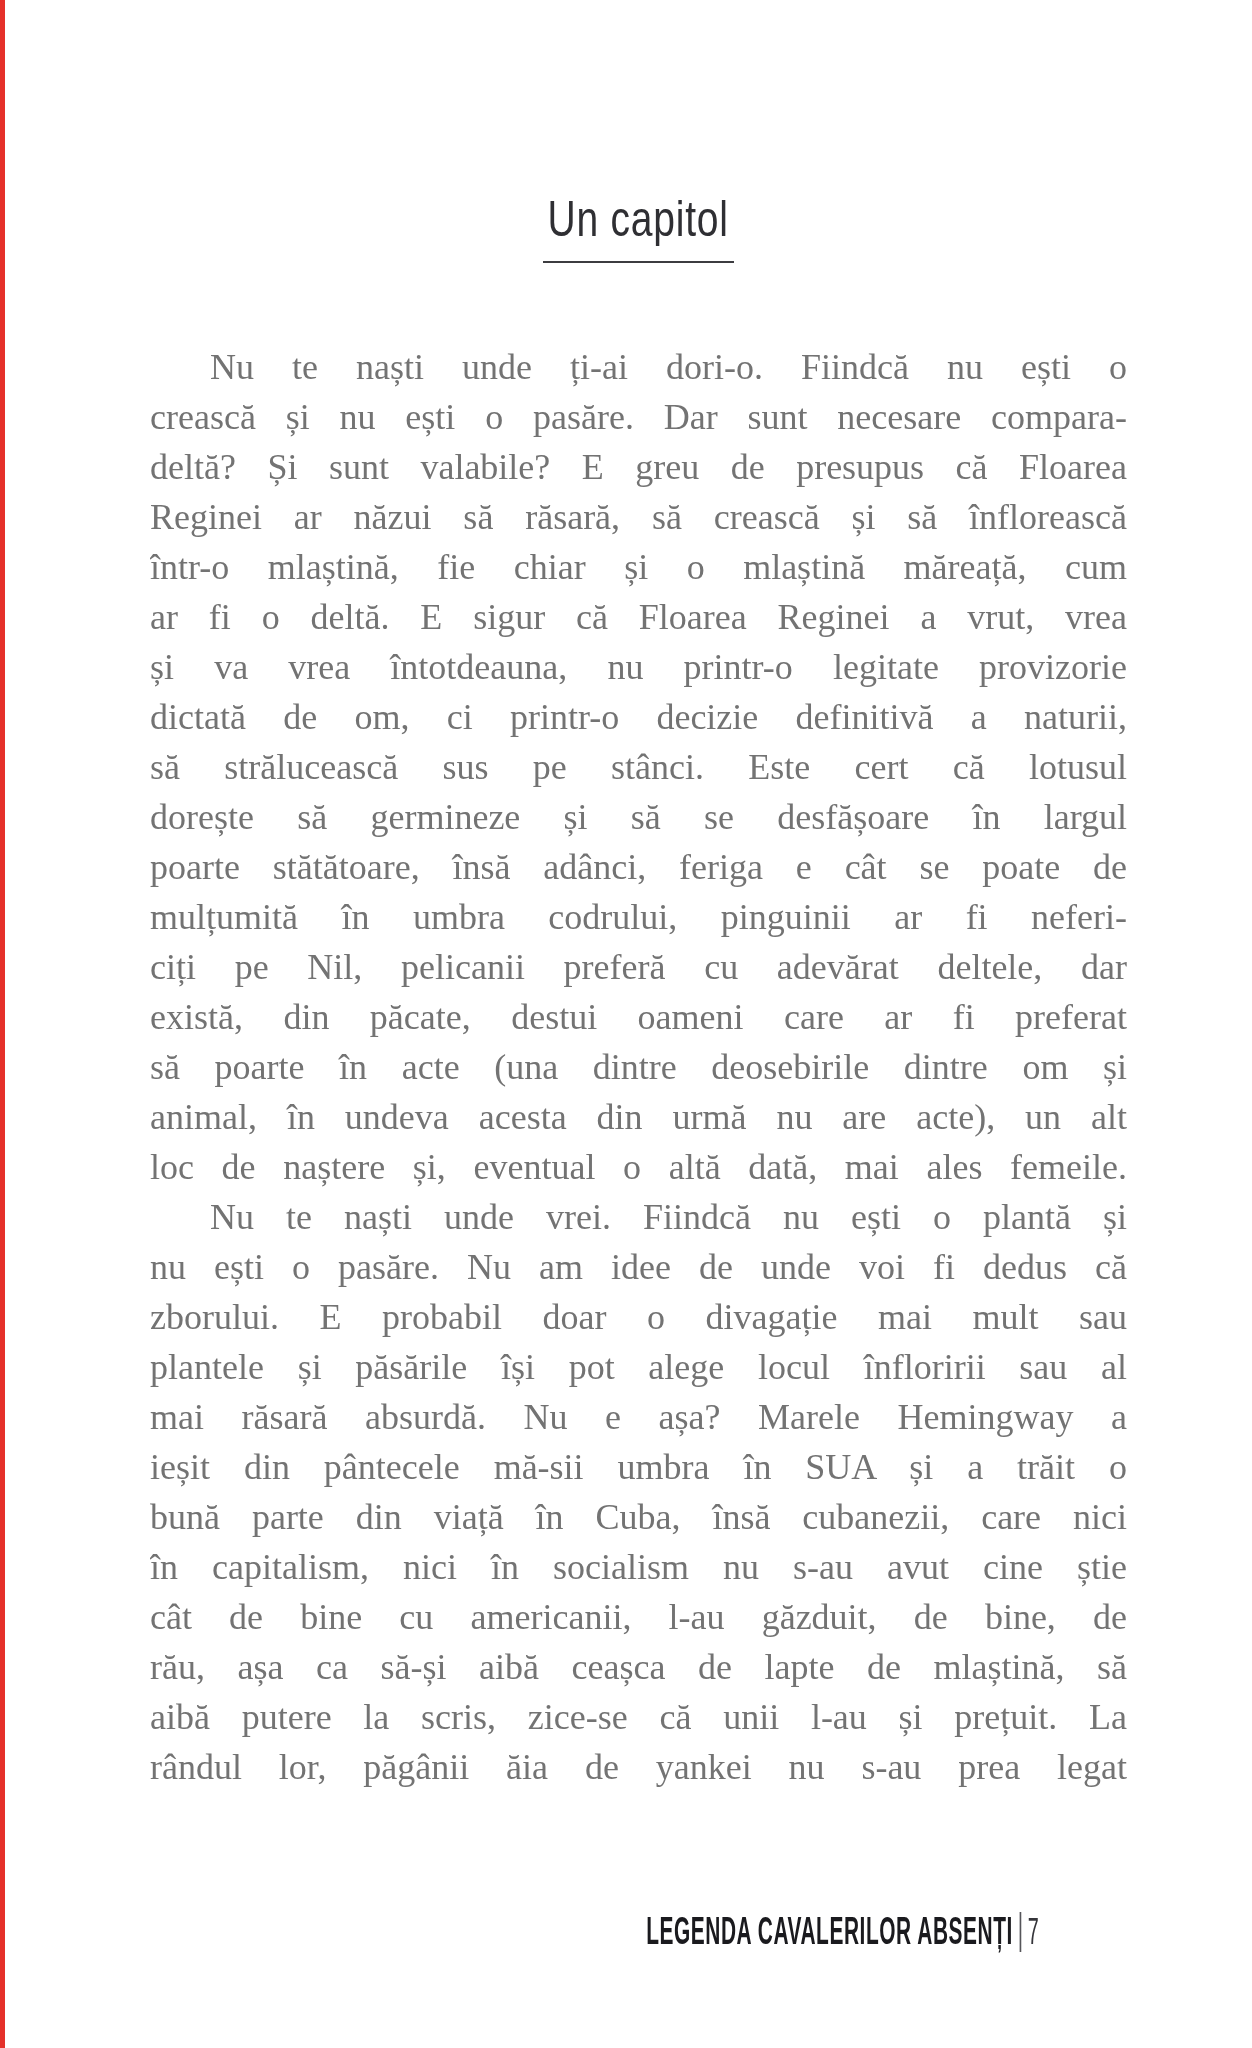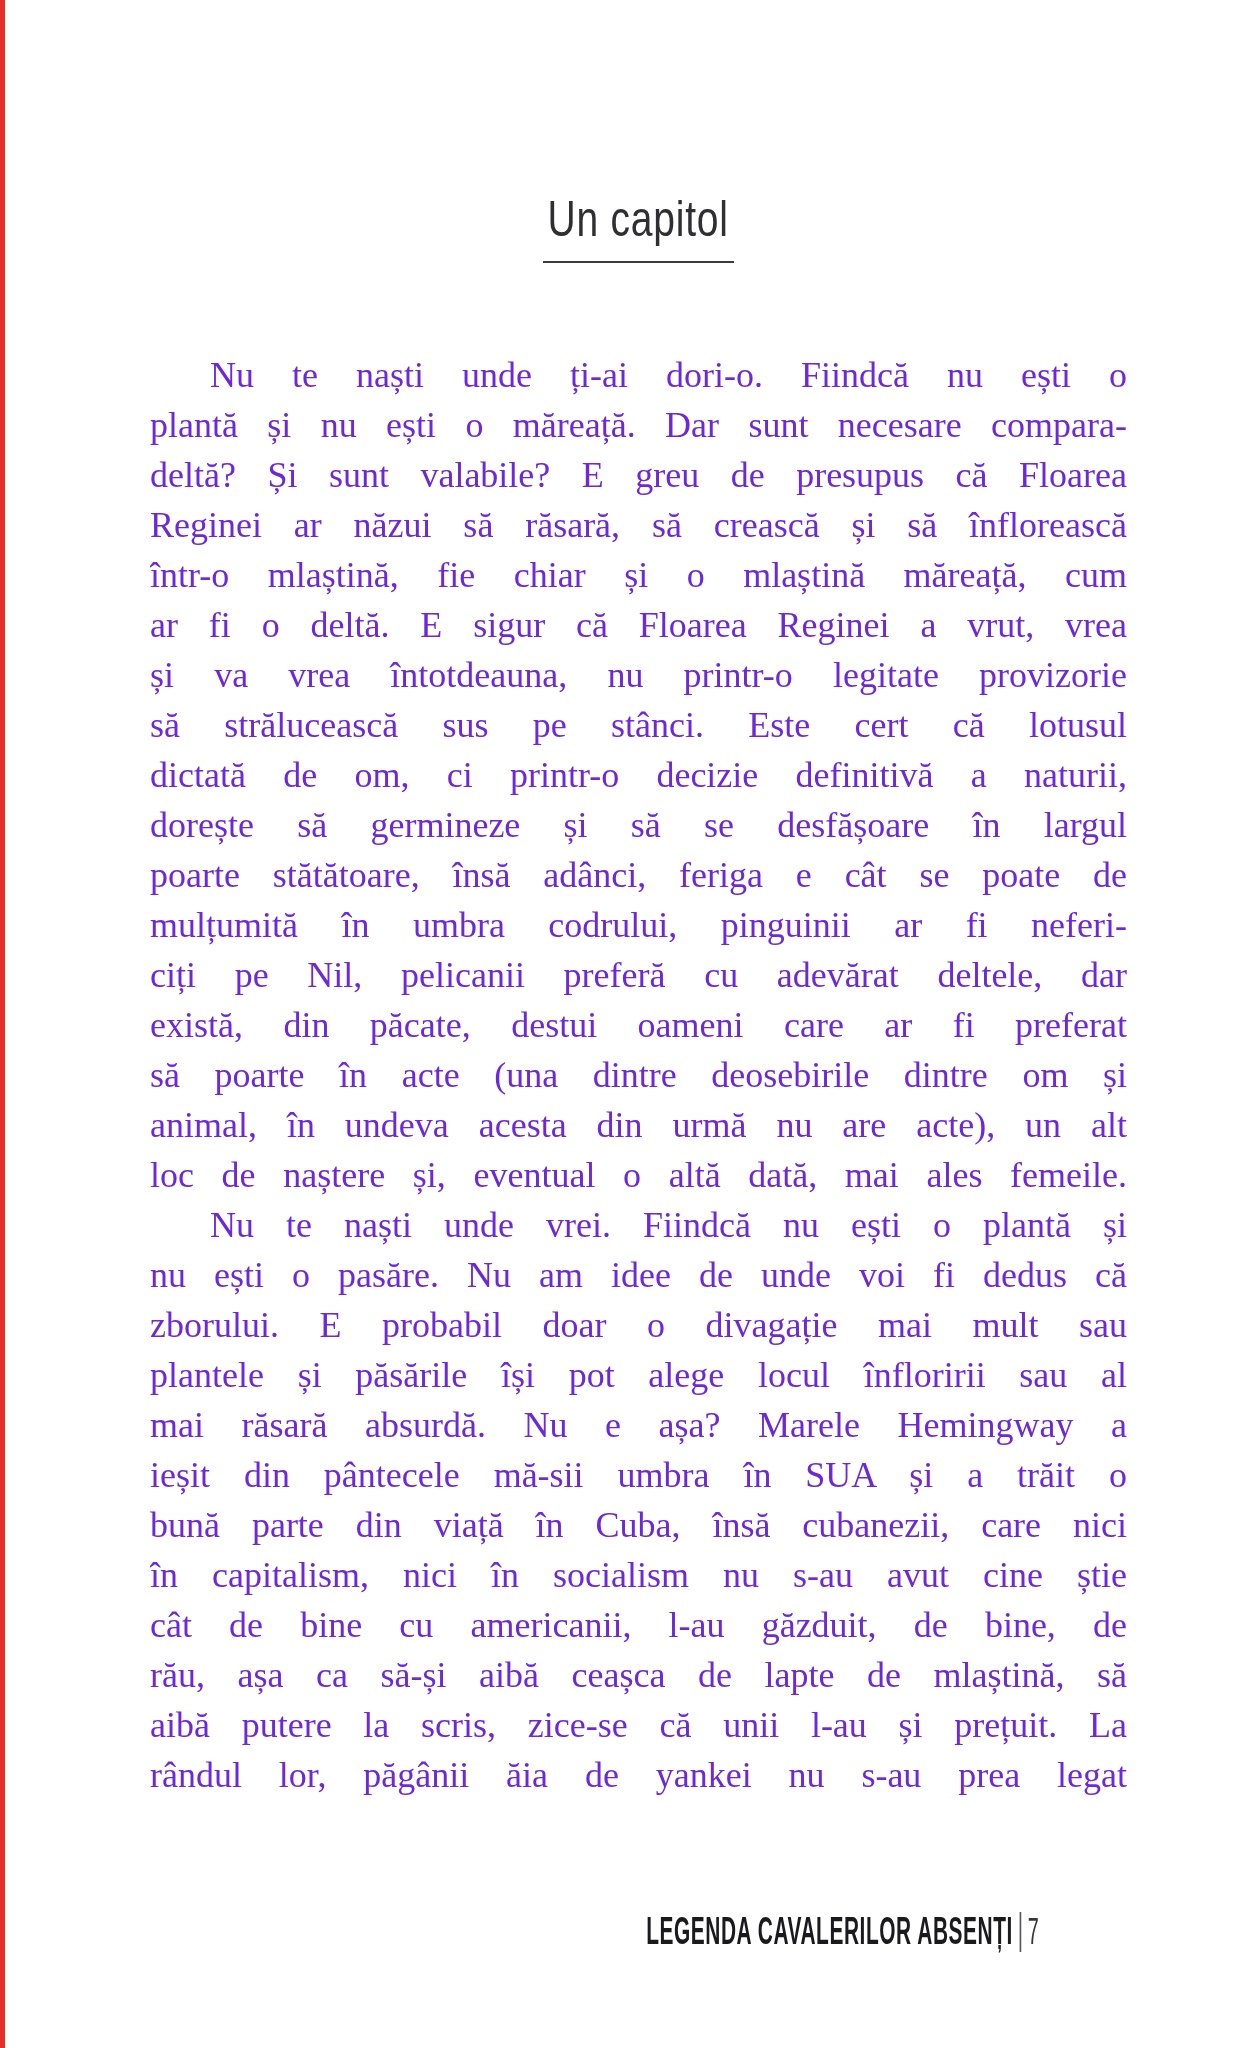--- a/index.html
+++ b/index.html
@@ -39,26 +39,26 @@
   .title-rule {
     position: absolute;
     top: 261px;
     left: 543px;
     width: 191px;
     height: 2px;
     background: #3c3c40;
   }
   .body-text {
     position: absolute;
-    top: 350px;
+    top: 342px;
     left: 150px;
     width: 977px;
     font-size: 36px;
     line-height: 50px;
-    color: #6d28d9;
+    color: #737373;
   }
   .body-text .line {
     height: 50px;
     overflow: hidden;
     text-align: justify;
     text-align-last: justify;
   }
   .body-text .line.indent {
     padding-left: 60px;
   }
@@ -100,28 +100,28 @@
   <div class="edge-stripe" style="background: rgb(229, 48, 42);"></div>
 
   <div class="chapter-title-wrap">
     <span class="chapter-title">Un capitol</span>
   </div>
 
   <div class="title-rule"></div>
 
   <div class="body-text">
       <div class="line indent">Nu te naști unde ți-ai dori-o. Fiindcă nu ești o</div>
-      <div class="line">plantă și nu ești o măreață. Dar sunt necesare compara-</div>
+      <div class="line">crească și nu ești o pasăre. Dar sunt necesare compara-</div>
       <div class="line">deltă? Și sunt valabile? E greu de presupus că Floarea</div>
       <div class="line">Reginei ar năzui să răsară, să crească și să înflorească</div>
       <div class="line">într-o mlaștină, fie chiar și o mlaștină măreață, cum</div>
       <div class="line">ar fi o deltă. E sigur că Floarea Reginei a vrut, vrea</div>
       <div class="line">și va vrea întotdeauna, nu printr-o legitate provizorie</div>
+      <div class="line">dictată de om, ci printr-o decizie definitivă a naturii,</div>
       <div class="line">să strălucească sus pe stânci. Este cert că lotusul</div>
-      <div class="line">dictată de om, ci printr-o decizie definitivă a naturii,</div>
       <div class="line">dorește să germineze și să se desfășoare în largul</div>
       <div class="line">poarte stătătoare, însă adânci, feriga e cât se poate de</div>
       <div class="line">mulțumită în umbra codrului, pinguinii ar fi neferi-</div>
       <div class="line">ciți pe Nil, pelicanii preferă cu adevărat deltele, dar</div>
       <div class="line">există, din păcate, destui oameni care ar fi preferat</div>
       <div class="line">să poarte în acte (una dintre deosebirile dintre om și</div>
       <div class="line">animal, în undeva acesta din urmă nu are acte), un alt</div>
       <div class="line">loc de naștere și, eventual o altă dată, mai ales femeile.</div>
       <div class="line indent">Nu te naști unde vrei. Fiindcă nu ești o plantă și</div>
       <div class="line">nu ești o pasăre. Nu am idee de unde voi fi dedus că</div>

